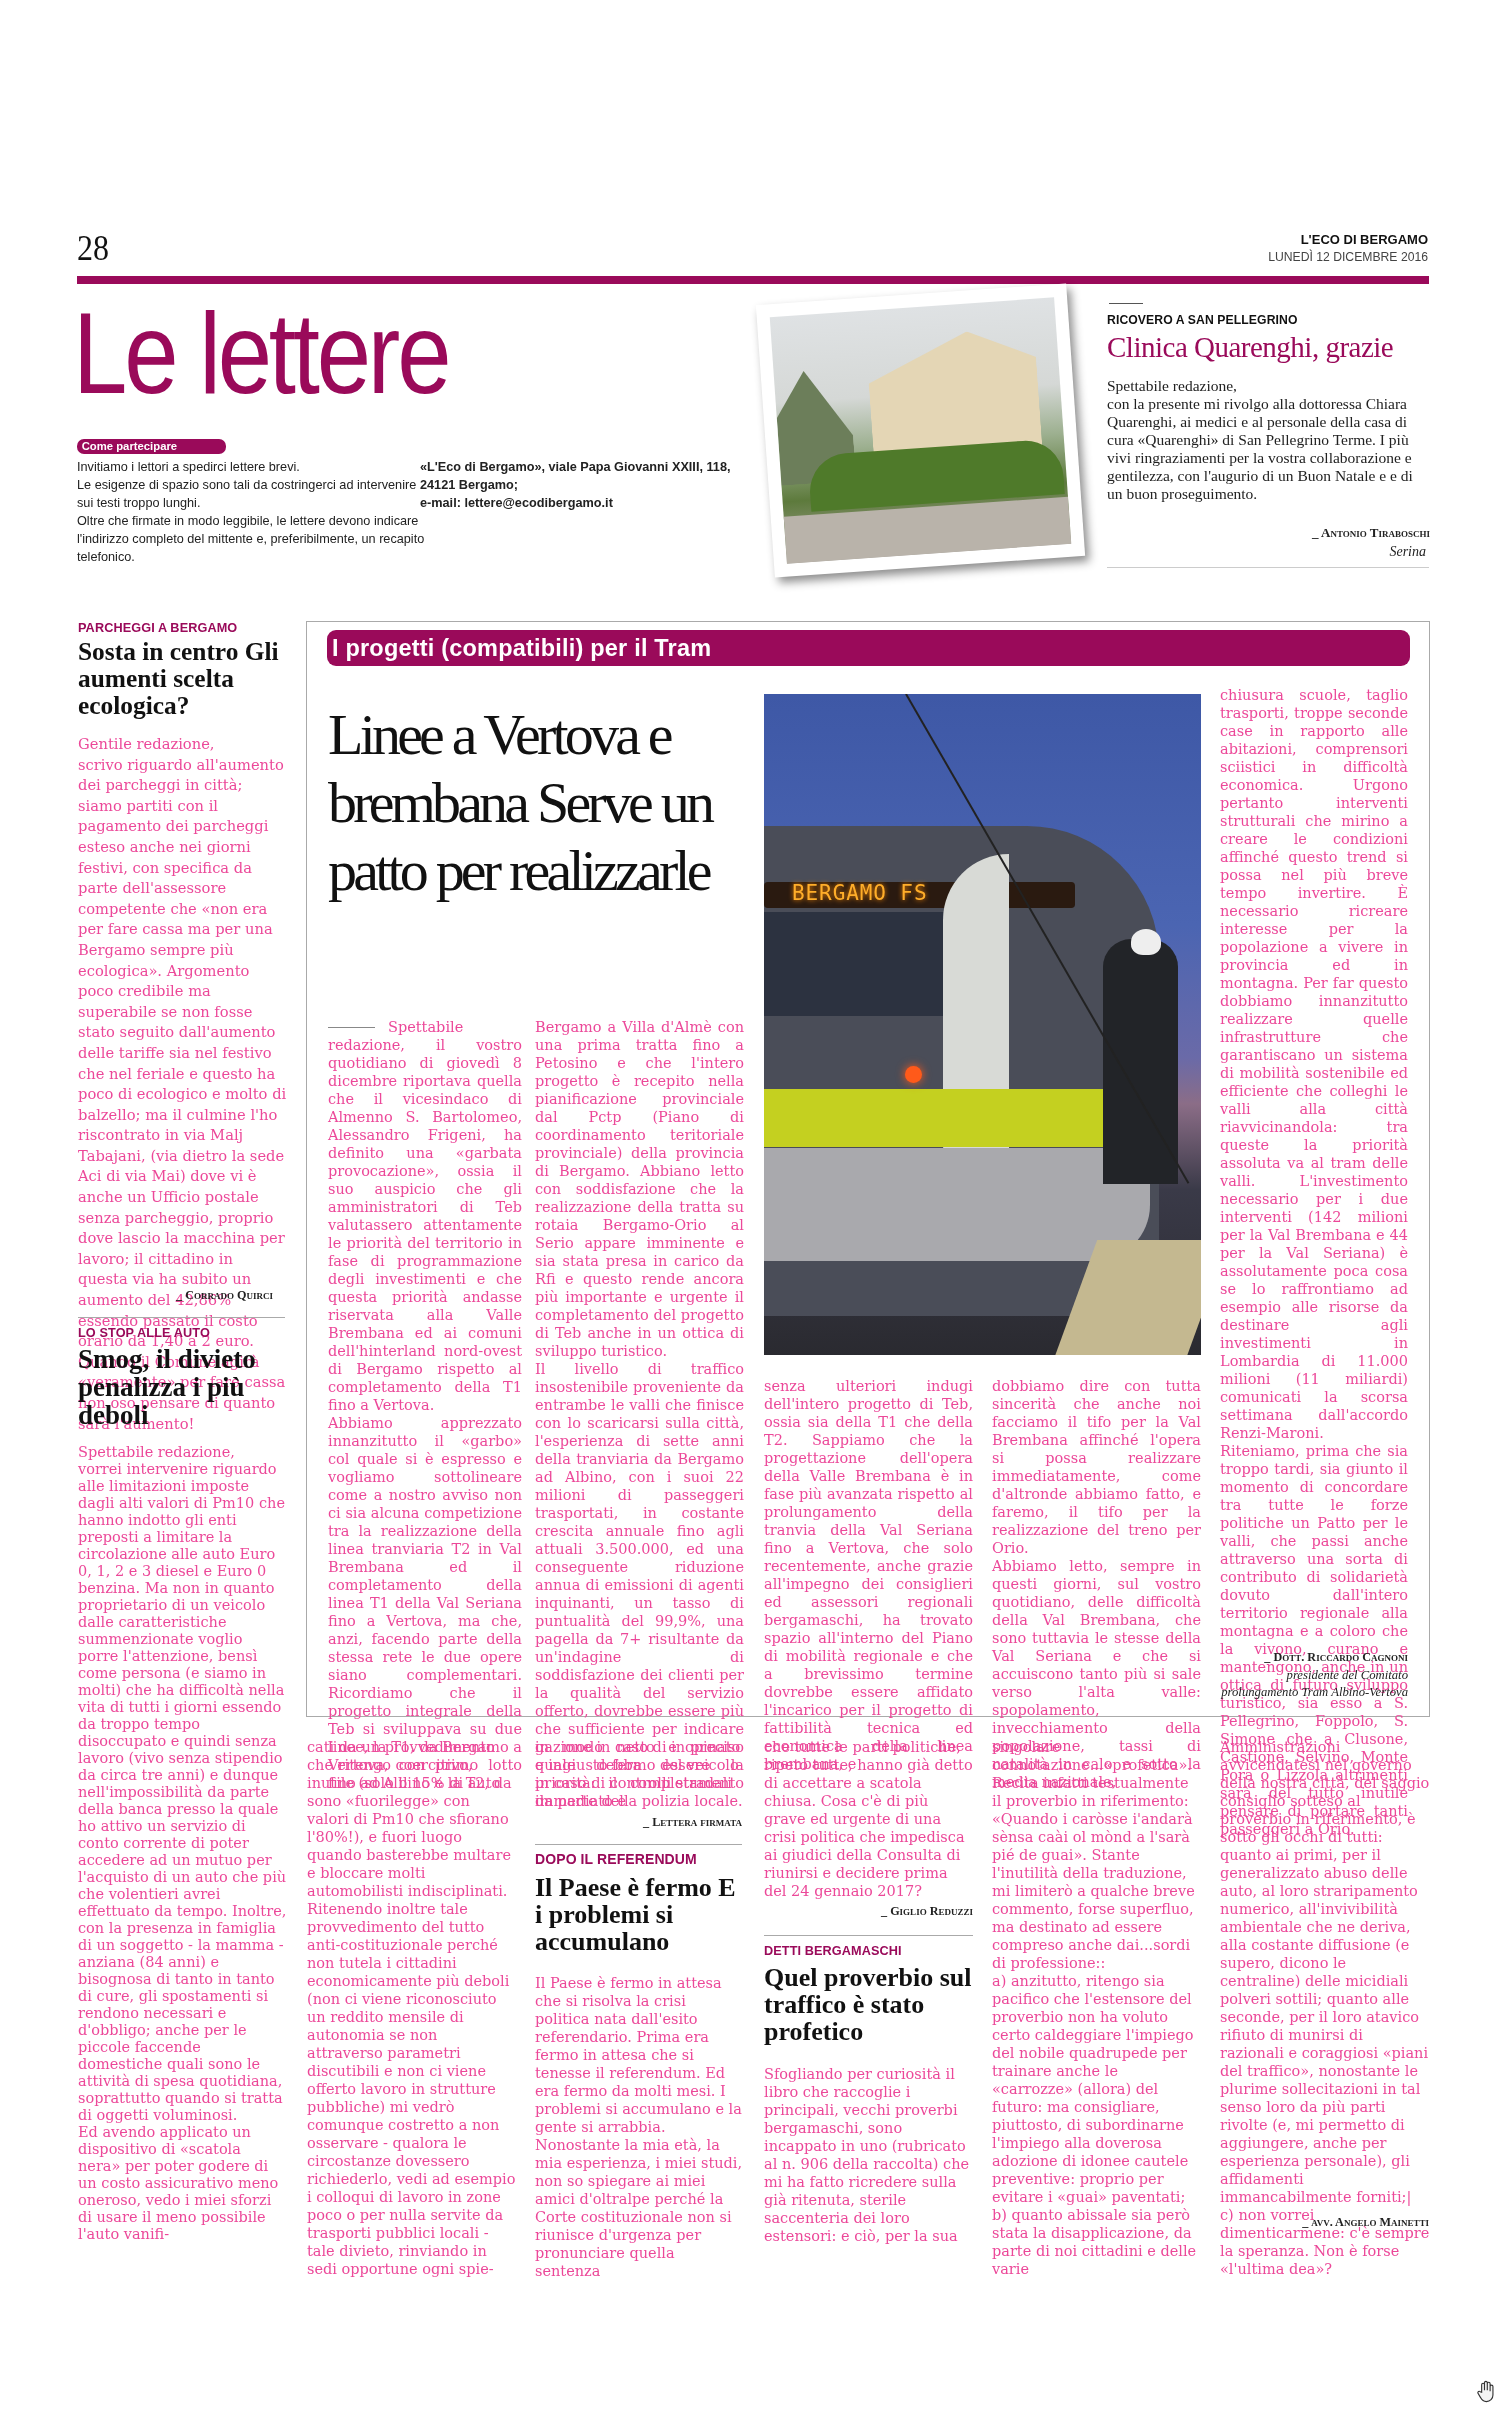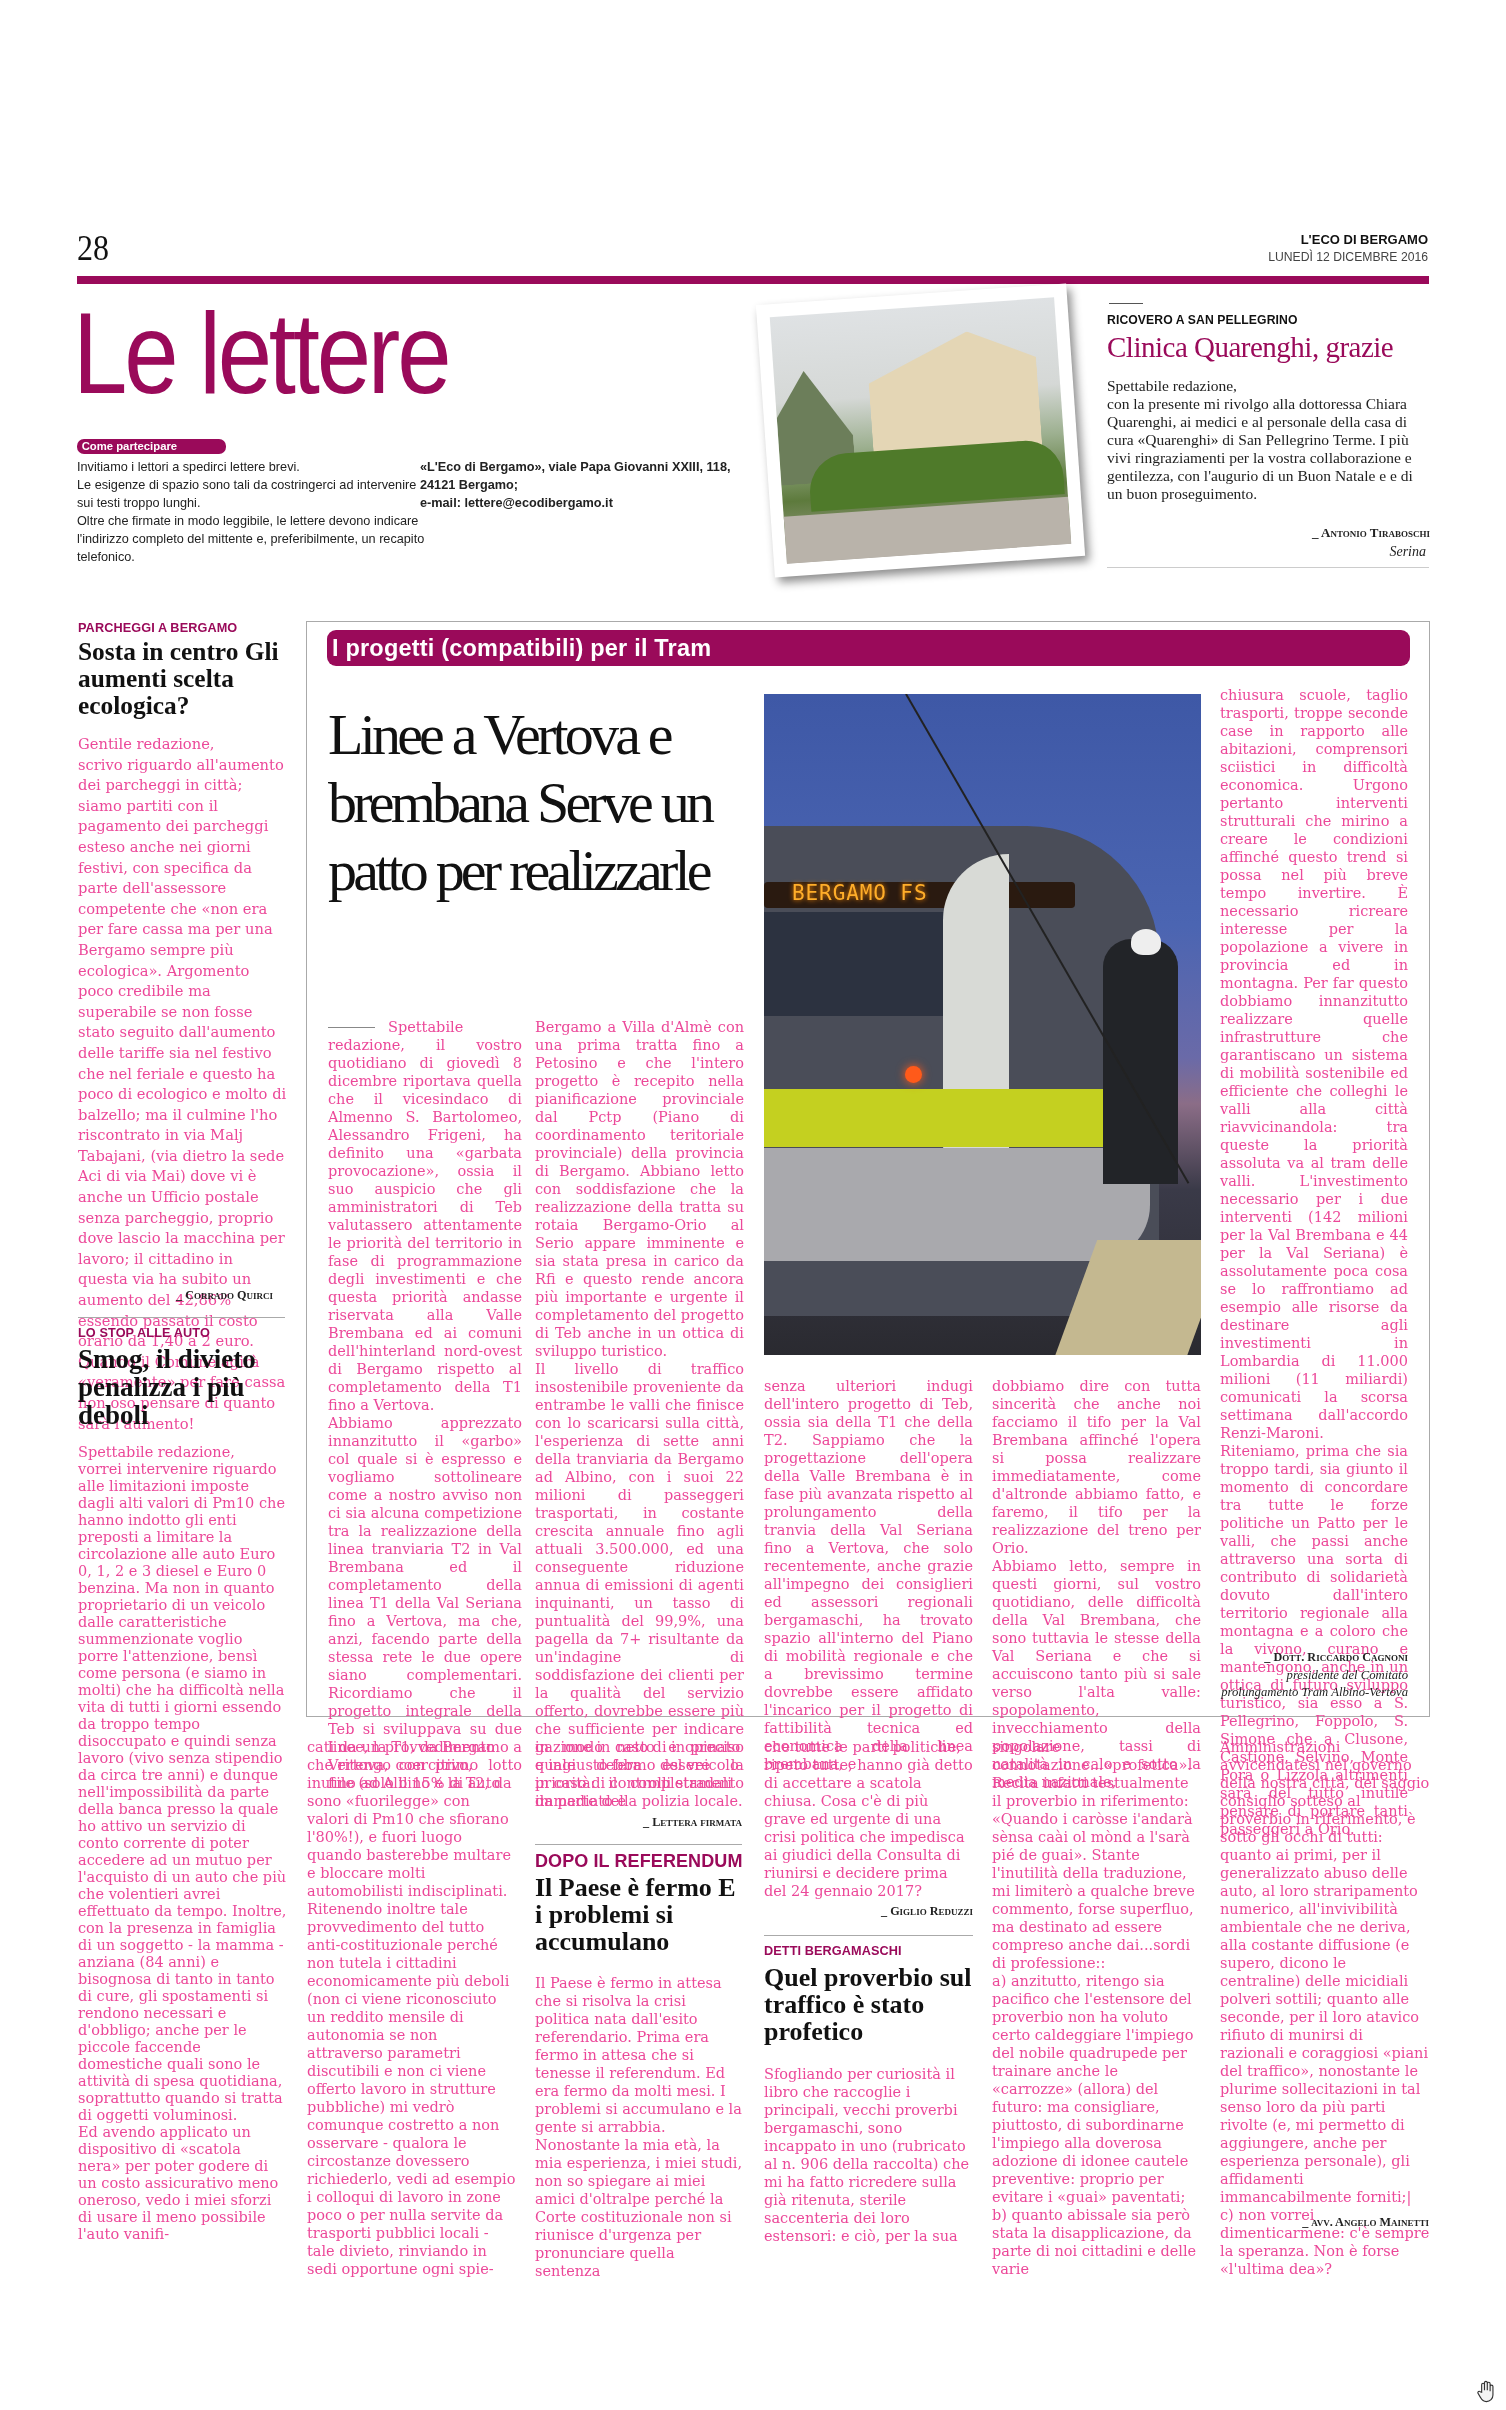--- a/index.html
+++ b/index.html
@@ -95,21 +95,21 @@
 Abbiamo apprezzato innanzitutto il «garbo» col quale si è espresso e vogliamo sottolineare come a nostro avviso non ci sia alcuna competizione tra la realizzazione della linea tranviaria T2 in Val Brembana ed il completamento della linea T1 della Val Seriana fino a Vertova, ma che, anzi, facendo parte della stessa rete le due opere siano complementari. Ricordiamo che il progetto integrale della Teb si sviluppava su due linee, la T1, da Bergamo a Vertova, con primo lotto fino ad Albino e la T2, da</div>
 <div class="abs body-text justify" style="left:535px; top:1018px; width:209px; font-size:14.5px; line-height:18px; white-space:pre-line;">Bergamo a Villa d'Almè con una prima tratta fino a Petosino e che l'intero progetto è recepito nella pianificazione provinciale dal Pctp (Piano di coordinamento teritoriale provinciale) della provincia di Bergamo. Abbiano letto con soddisfazione che la realizzazione della tratta su rotaia Bergamo-Orio al Serio appare imminente e sia stata presa in carico da Rfi e questo rende ancora più importante e urgente il completamento del progetto di Teb anche in un ottica di sviluppo turistico.
 Il livello di traffico insostenibile proveniente da entrambe le valli che finisce con lo scaricarsi sulla città, l'esperienza di sette anni della tranviaria da Bergamo ad Albino, con i suoi 22 milioni di passeggeri trasportati, in costante crescita annuale fino agli attuali 3.500.000, ed una conseguente riduzione annua di emissioni di agenti inquinanti, un tasso di puntualità del 99,9%, una pagella da 7+ risultante da un'indagine di soddisfazione dei clienti per la qualità del servizio offerto, dovrebbe essere più che sufficiente per indicare in modo netto e preciso quale debba essere la priorità: il completamento immediato e</div>
 <div class="abs body-text justify" style="left:764px; top:1377px; width:209px; font-size:14.5px; line-height:18px; white-space:pre-line;">senza ulteriori indugi dell'intero progetto di Teb, ossia sia della T1 che della T2. Sappiamo che la progettazione dell'opera della Valle Brembana è in fase più avanzata rispetto al prolungamento della tranvia della Val Seriana fino a Vertova, che solo recentemente, anche grazie all'impegno dei consiglieri ed assessori regionali bergamaschi, ha trovato spazio all'interno del Piano di mobilità regionale e che a brevissimo termine dovrebbe essere affidato l'incarico per il progetto di fattibilità tecnica ed economica della linea brembana, e</div>
 <div class="abs body-text justify" style="left:992px; top:1377px; width:209px; font-size:14.5px; line-height:18px; white-space:pre-line;">dobbiamo dire con tutta sincerità che anche noi facciamo il tifo per la Val Brembana affinché l'opera si possa realizzare immediatamente, come d'altronde abbiamo fatto, e faremo, il tifo per la realizzazione del treno per Orio.
 Abbiamo letto, sempre in questi giorni, sul vostro quotidiano, delle difficoltà della Val Brembana, che sono tuttavia le stesse della Val Seriana e che si accuiscono tanto più si sale verso l'alta valle: spopolamento, invecchiamento della popolazione, tassi di natalità in calo e sotto la media nazionale,</div>
 <div class="abs body-text justify" style="left:1220px; top:686px; width:188px; font-size:14.5px; line-height:18px;">chiusura scuole, taglio trasporti, troppe seconde case in rapporto alle abitazioni, comprensori sciistici in difficoltà economica. Urgono pertanto interventi strutturali che mirino a creare le condizioni affinché questo trend si possa nel più breve tempo invertire. È necessario ricreare interesse per la popolazione a vivere in provincia ed in montagna. Per far questo dobbiamo innanzitutto realizzare quelle infrastrutture che garantiscano un sistema di mobilità sostenibile ed efficiente che colleghi le valli alla città riavvicinandola: tra queste la priorità assoluta va al tram delle valli. L'investimento necessario per i due interventi (142 milioni per la Val Brembana e 44 per la Val Seriana) è assolutamente poca cosa se lo raffrontiamo ad esempio alle risorse da destinare agli investimenti in Lombardia di 11.000 milioni (11 miliardi) comunicati la scorsa settimana dall'accordo Renzi-Maroni. Riteniamo, prima che sia troppo tardi, sia giunto il momento di concordare tra tutte le forze politiche un Patto per le valli, che passi anche attraverso una sorta di contributo di solidarietà dovuto dall'intero territorio regionale alla montagna e a coloro che la vivono, curano e mantengono, anche in un ottica di futuro sviluppo turistico, sia esso a S. Pellegrino, Foppolo, S. Simone che a Clusone, Castione, Selvino, Monte Pora o Lizzola altrimenti sarà del tutto inutile pensare di portare tanti passeggeri a Orio.</div>
 <div class="abs signature" style="left:1220px; top:1650px; width:188px; font-size:12.2px;">_ Dott. Riccardo Cagnoni</div>
 <div class="abs signature-sub" style="left:1220px; top:1667px; width:188px; font-size:12.7px; line-height:17px;">presidente del Comitato prolungamento Tram Albino-Vertova</div>
 
-<div class="abs kicker" style="left:535px; top:1851px; font-size:18px;">DOPO IL REFERENDUM</div>
+<div class="abs kicker" style="left:535px; top:1851px; font-size:14px;">DOPO IL REFERENDUM</div>
 <div class="abs headline" style="left:535px; top:1874px; width:209px; font-size:26px; line-height:27px;">Il Paese è fermo E i problemi si accumulano</div>
 <div class="abs body-text" style="left:535px; top:1974px; width:209px; font-size:14.5px; line-height:18px;">Il Paese è fermo in attesa che si risolva la crisi politica nata dall'esito referendario. Prima era fermo in attesa che si tenesse il referendum. Ed era fermo da molti mesi. I problemi si accumulano e la gente si arrabbia. Nonostante la mia età, la mia esperienza, i miei studi, non so spiegare ai miei amici d'oltralpe perché la Corte costituzionale non si riunisce d'urgenza per pronunciare quella sentenza</div>
 <div class="abs body-text" style="left:764px; top:1738px; width:209px; font-size:14.5px; line-height:18px;">che tutte le parti politiche, ripeto tutte, hanno già detto di accettare a scatola chiusa. Cosa c'è di più grave ed urgente di una crisi politica che impedisca ai giudici della Consulta di riunirsi e decidere prima del 24 gennaio 2017?</div>
 <div class="abs signature" style="left:764px; top:1904px; width:209px; font-size:12.2px;">_ Giglio Reduzzi</div>
 <div class="abs rule" style="left:764px; top:1935px; width:209px;"></div>
 
 <div class="abs kicker" style="left:764px; top:1944px; font-size:12.7px;">DETTI BERGAMASCHI</div>
 <div class="abs headline" style="left:764px; top:1964px; width:209px; font-size:26px; line-height:27px;">Quel proverbio sul traffico è stato profetico</div>
 <div class="abs body-text" style="left:764px; top:2065px; width:209px; font-size:14.5px; line-height:18px;">Sfogliando per curiosità il libro che raccoglie i principali, vecchi proverbi bergamaschi, sono incappato in uno (rubricato al n. 906 della raccolta) che mi ha fatto ricredere sulla già ritenuta, sterile saccenteria dei loro estensori: e ciò, per la sua</div>
 <div class="abs body-text" style="left:992px; top:1738px; width:209px; font-size:14.5px; line-height:18px; white-space:pre-line;">singolare connotazione...«profetica». Recita infatti testualmente il proverbio in riferimento: «Quando i caròsse i'andarà sènsa caài ol mònd a l'sarà pié de guai». Stante l'inutilità della traduzione, mi limiterò a qualche breve commento, forse superfluo, ma destinato ad essere compreso anche dai...sordi di professione::

